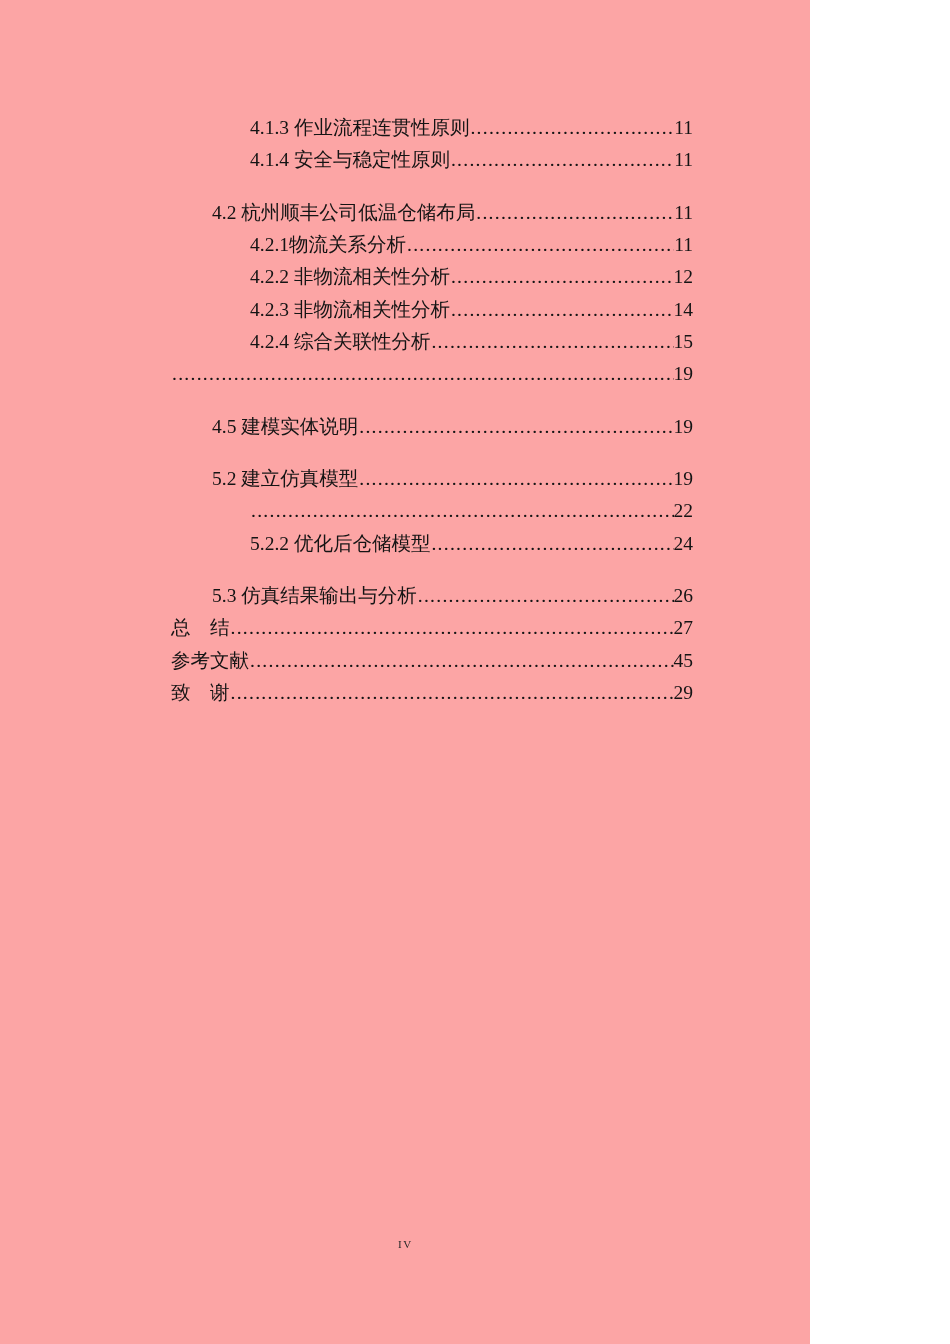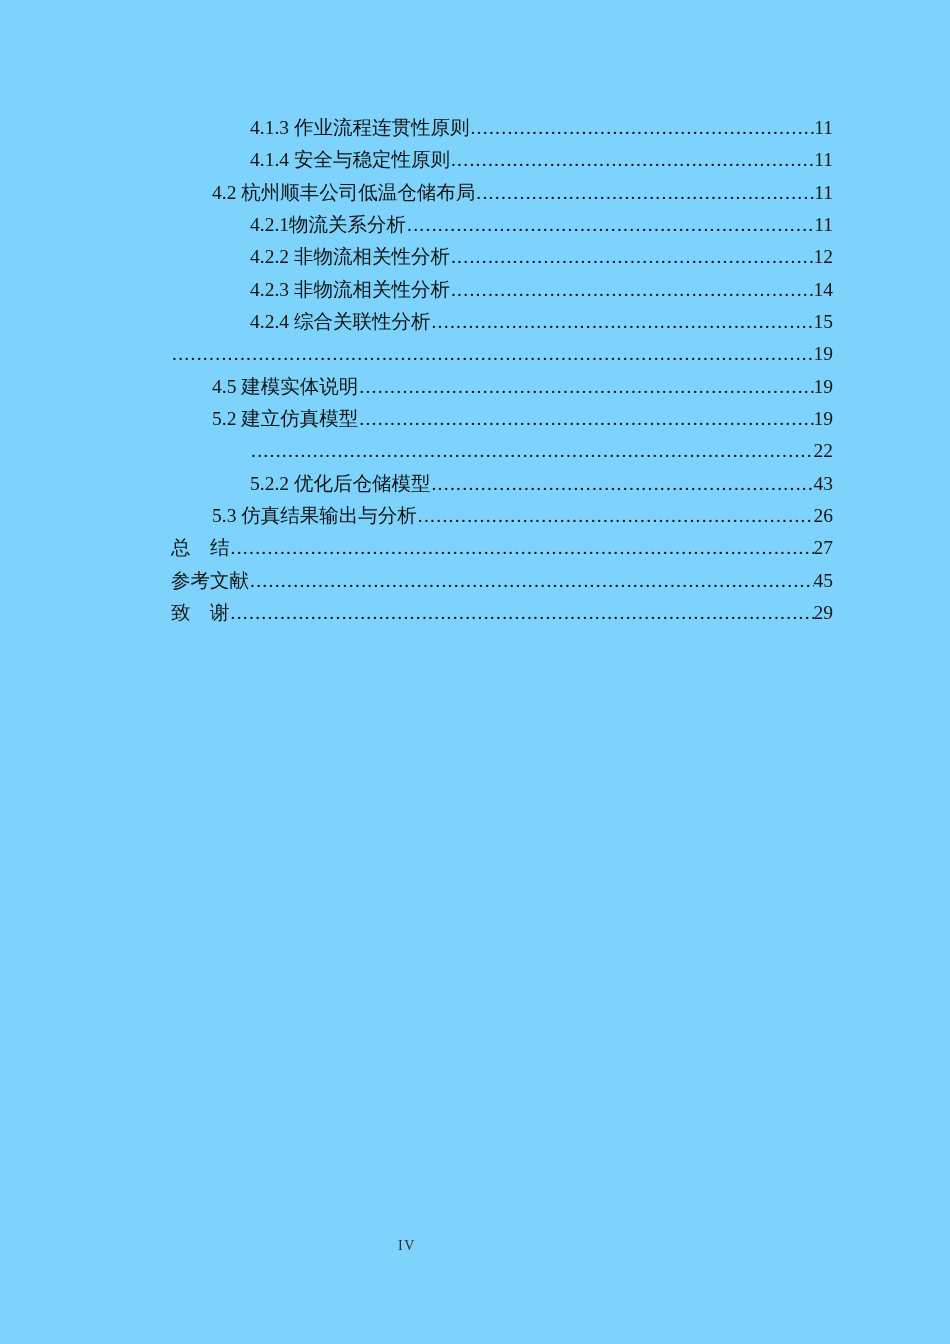--- a/index.html
+++ b/index.html
@@ -2,44 +2,44 @@
 <html><head>
 <meta charset="utf-8">
 <style>
   html, body {
     margin: 0;
     padding: 0;
     background: #ffffff;
   }
   .page {
     position: relative;
-    width: 950px;
+    width: 810px;
     height: 1344px;
-    background: #7dd3fc;
+    background: #fca5a5;
     overflow: hidden;
     font-family: "Liberation Serif", "DejaVu Serif", serif;
     color: #141414;
   }
   .toc {
     position: absolute;
     top: 112px;
     left: 0;
     right: 0;
   }
   .toc-row {
     display: flex;
     align-items: baseline;
     height: 32.33px;
     line-height: 32.33px;
     font-size: 19.5px;
     padding-right: 117px;
     box-sizing: border-box;
   }
   .toc-row.level-0 { padding-left: 171px; }
-  .toc-row.level-1 { padding-left: 212px; }
+  .toc-row.level-1 { padding-left: 212px; margin-top: 20px; }
   .toc-row.level-2 { padding-left: 250px; }
   .toc-label {
     white-space: pre;
     flex: 0 0 auto;
   }
   .toc-dots {
     flex: 1 1 auto;
     overflow: hidden;
     white-space: nowrap;
     letter-spacing: 1.3px;
@@ -48,21 +48,21 @@
   .toc-dots::after {
     content: "........................................................................................................................................................................................................................................................................";
   }
   .toc-page {
     flex: 0 0 auto;
   }
   .footer-page-num {
     position: absolute;
     top: 1238px;
     left: 398px;
-    font-size: 14px;
+    font-size: 11px;
     letter-spacing: 1.5px;
     color: #2a2a2a;
   }
 </style>
 </head>
 <body>
 
 <div class="page">
 
   <div class="toc" id="toc-list">
@@ -126,21 +126,21 @@
     </div>
 
     <div class="toc-row level-2">
       <span class="toc-dots"></span>
       <span class="toc-page">22</span>
     </div>
 
     <div class="toc-row level-2">
       <span class="toc-label">5.2.2 优化后仓储模型</span>
       <span class="toc-dots"></span>
-      <span class="toc-page">43</span>
+      <span class="toc-page">24</span>
     </div>
 
     <div class="toc-row level-1">
       <span class="toc-label">5.3 仿真结果输出与分析</span>
       <span class="toc-dots"></span>
       <span class="toc-page">26</span>
     </div>
 
     <div class="toc-row level-0">
       <span class="toc-label">总　结</span>

